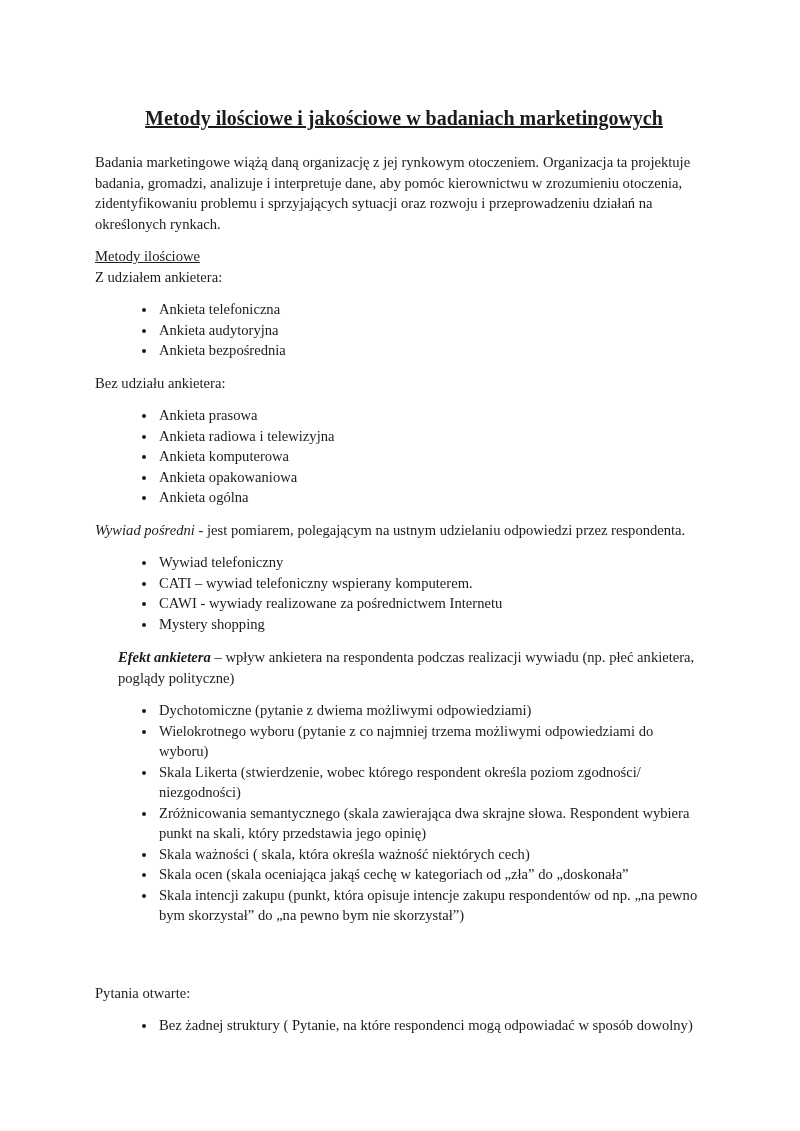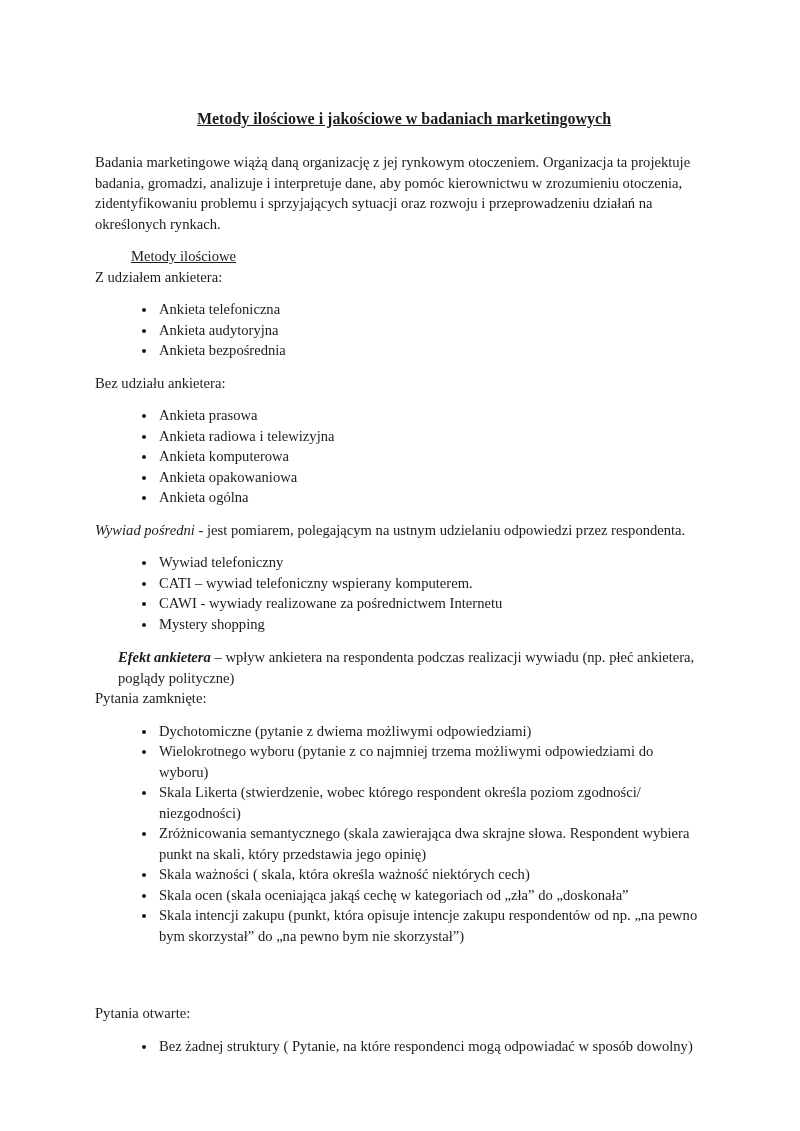--- a/index.html
+++ b/index.html
@@ -17,32 +17,31 @@
     overflow: hidden;
   }
   .page {
     box-sizing: border-box;
     width: 800px;
     height: 1131px;
     padding: 108px 87px 0 95px;
     background: #ffffff;
   }
   h1.doc-title {
-    font-size: 16px;
+    font-size: 20px;
     font-weight: bold;
     text-decoration: underline;
     text-align: center;
     margin: 0 0 23px 0;
     line-height: 21px;
   }
   p { margin: 0; }
   .intro { margin-bottom: 12px; }
   .heading-underline {
     text-decoration: underline;
-    margin-left: 36px;
   }
   .italic { font-style: italic; }
   .bold-italic { font-style: italic; font-weight: bold; }
   ul.doc-list {
     margin: 12px;
     padding: 0 0 0 50px;
     list-style: disc;
   }
   ul.doc-list li {
     padding-left: 2px;
@@ -89,21 +88,20 @@
       <li>CATI – wywiad telefoniczny wspierany komputerem.</li>
       <li>CAWI -  wywiady realizowane za pośrednictwem Internetu</li>
       <li>Mystery shopping</li>
     </ul>
 
     <p class="effect-para"><span class="bold-italic">Efekt ankietera</span><span> – wpływ ankietera na respondenta podczas realizacji wywiadu (np. płeć ankietera, poglądy polityczne)</span></p>
   </div>
 
   <div>
 
-    <p>Pytania zamknięte:</p>
     <ul class="doc-list closed-list">
       <li>Dychotomiczne (pytanie z dwiema możliwymi odpowiedziami)</li>
       <li>Wielokrotnego wyboru (pytanie z co najmniej trzema możliwymi odpowiedziami do wyboru)</li>
       <li>Skala Likerta (stwierdzenie, wobec którego respondent określa poziom zgodności/ niezgodności)</li>
       <li>Zróżnicowania semantycznego (skala zawierająca dwa skrajne słowa. Respondent wybiera punkt na skali, który przedstawia jego opinię)</li>
       <li>Skala ważności ( skala, która określa ważność niektórych cech)</li>
       <li>Skala ocen (skala oceniająca jakąś cechę w kategoriach od „zła” do „doskonała”</li>
       <li>Skala intencji zakupu (punkt, która opisuje intencje zakupu respondentów od np. „na pewno bym skorzystał” do „na pewno bym nie skorzystał”)</li>
     </ul>
 

